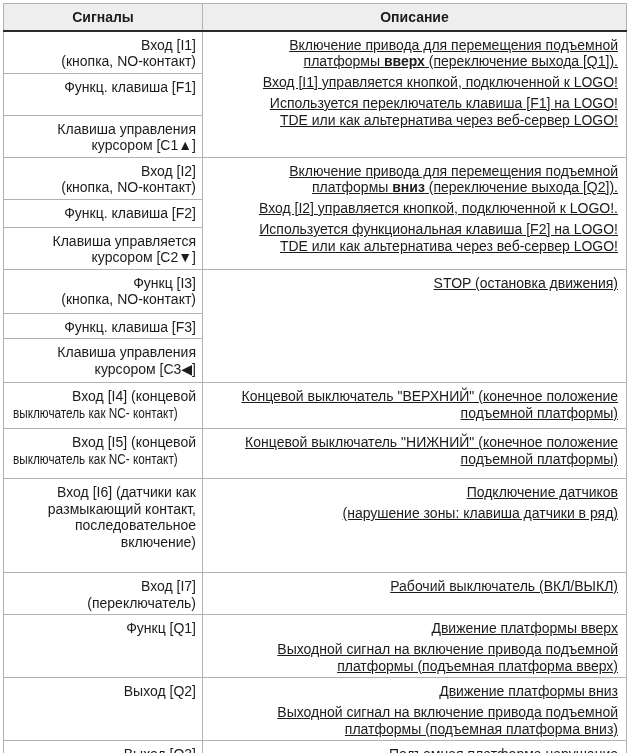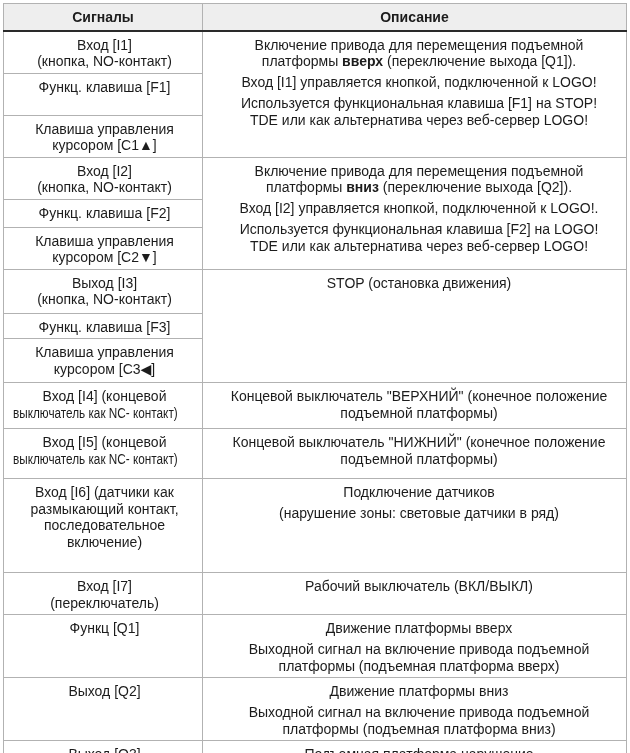--- a/index.html
+++ b/index.html
@@ -1,24 +1,24 @@
 <!DOCTYPE html>
 <html style="--header-bg: #eeeeee; --header-rule: #2a2a2a; --border-outer: #8a8a8a; --border-inner: #b2b2b2; --text: #1c1c1c;"><head>
 <meta charset="utf-8">
 <style>
   html,body { margin:0; padding:0; background:#ffffff; }
   body { font-family:"Liberation Sans", sans-serif; font-size:14px; line-height:16.5px; color:var(--text,#1c1c1c); }
   .wrap { padding:3px 2px 0 3px; width:624px; }
   table { border-collapse:collapse; width:624px; table-layout:fixed; border:1px solid var(--border-outer,#8a8a8a); }
-  th, td { box-sizing:border-box; vertical-align:top; text-align:center; font-weight:normal; }
+  th, td { box-sizing:border-box; vertical-align:top; text-align:right; font-weight:normal; }
   th { background:var(--header-bg,#eeeeee); font-weight:bold; text-align:center; height:27px; padding:5px 4px 3px;
        border:1px solid var(--border-inner,#b2b2b2); border-bottom:2px solid var(--header-rule,#2a2a2a);margin-top:16px; }
   td { border:1px solid var(--border-inner,#b2b2b2); }
   td.sig  { padding:5px 6px 3px 9px; }
-  td.desc { padding:5px 8px 3px 17px; }
+  td.desc { padding:5px 8px 3px 17px;text-decoration:underline; }
   .line { display:block; }
   .para { margin:0; }
   .para + .para { margin-top:4.5px; }
   b { font-weight:bold; }
   .cond { display:inline-block; transform:scaleX(0.84); transform-origin:0 50%; white-space:nowrap; }
   
   .h27{height:27px}.h41{height:41px}.h42{height:42px}.h44{height:44px}.h37{height:37px}
   .h28{height:28px}.h38{height:38px}.h24{height:24px}.h46{height:46px}.h50{height:50px}
   .h85{height:94px}.h40{height:40px}.h61{height:61px}.h62{height:62px}.h20{height:20px}
 </style>
@@ -40,21 +40,21 @@
 
   <tr>
     <td class="sig h41">
       <span class="line">Вход [I1]</span>
       <span class="line">(кнопка, NO-контакт)</span>
     </td>
     <td class="desc" rowspan="3">
       <p class="para"><span>Включение привода для перемещения подъемной платформы </span><b>вверх</b><span> (переключение выхода [Q1]).</span></p>
       <p class="para">Вход [I1] управляется кнопкой, подключенной к LOGO!</p>
       <p class="para">
-        <span class="line">Используется функциональная клавиша [F1] на STOP!</span>
+        <span class="line">Используется переключатель клавиша [F1] на LOGO!</span>
         <span class="line">TDE или как альтернатива через веб-сервер LOGO!</span>
       </p>
     </td>
   </tr>
   <tr>
     <td class="sig h42">Функц. клавиша [F1]</td>
   </tr>
   <tr>
     <td class="sig h42">Клавиша управления курсором [C1▲]</td>
   </tr>
@@ -70,26 +70,26 @@
       <p class="para">
         <span class="line">Используется функциональная клавиша [F2] на LOGO!</span>
         <span class="line">TDE или как альтернатива через веб-сервер LOGO!</span>
       </p>
     </td>
   </tr>
   <tr>
     <td class="sig h28">Функц. клавиша [F2]</td>
   </tr>
   <tr>
-    <td class="sig h38">Клавиша управления курсором [C2▼]</td>
+    <td class="sig h38">Клавиша управляется курсором [C2▼]</td>
   </tr>
 
   <tr>
     <td class="sig h44">
-      <span class="line">Выход [I3]</span>
+      <span class="line">Функц [I3]</span>
       <span class="line">(кнопка, NO-контакт)</span>
     </td>
     <td class="desc" rowspan="3">
       <p class="para">STOP (остановка движения)</p>
     </td>
   </tr>
   <tr>
     <td class="sig h24">Функц. клавиша [F3]</td>
   </tr>
   <tr>
@@ -113,21 +113,21 @@
     </td>
     <td class="desc">
       <p class="para">Концевой выключатель "НИЖНИЙ" (конечное положение подъемной платформы)</p>
     </td>
   </tr>
 
   <tr>
     <td class="sig h85">Вход [I6] (датчики как размыкающий контакт, последовательное включение)</td>
     <td class="desc">
       <p class="para">Подключение датчиков</p>
-      <p class="para">(нарушение зоны: световые датчики в ряд)</p>
+      <p class="para">(нарушение зоны: клавиша датчики в ряд)</p>
     </td>
   </tr>
 
   <tr>
     <td class="sig h40">
       <span class="line">Вход [I7]</span>
       <span class="line">(переключатель)</span>
     </td>
     <td class="desc">
       <p class="para">Рабочий выключатель (ВКЛ/ВЫКЛ)</p>

